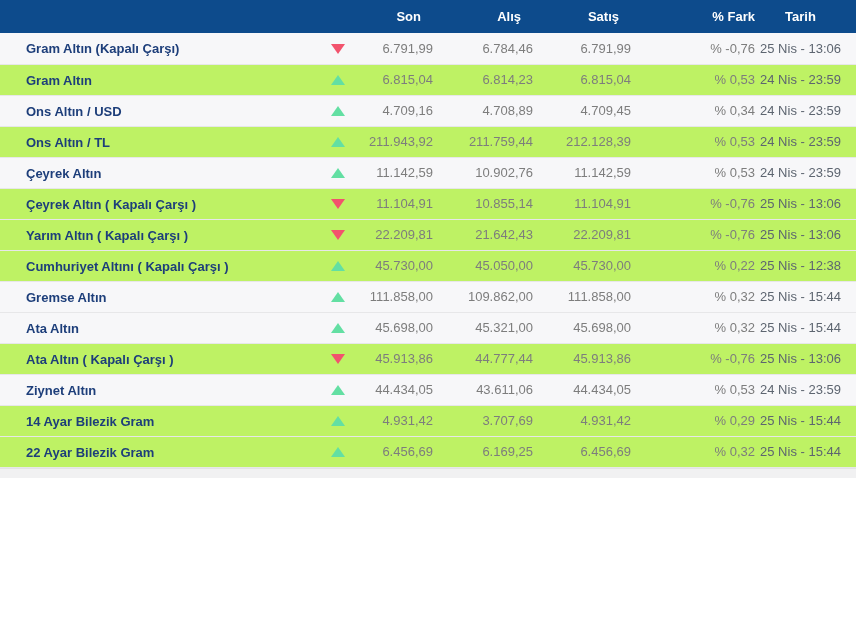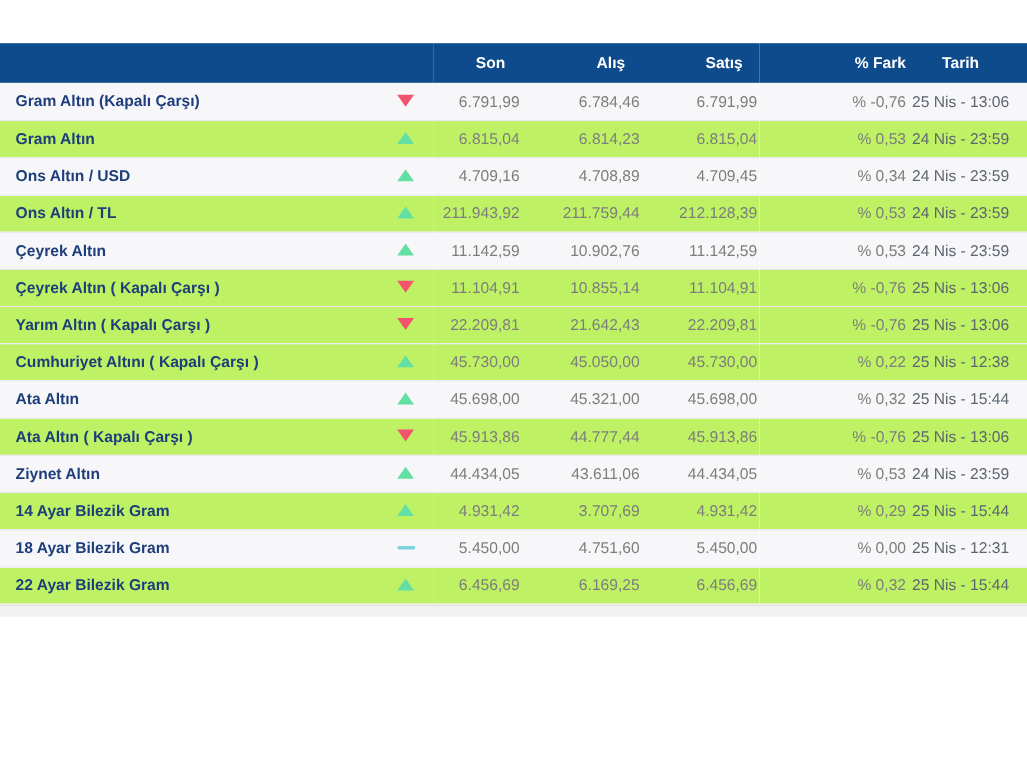--- a/index.html
+++ b/index.html
@@ -1,21 +1,21 @@
 <!DOCTYPE html>
 <html style="--header-bg: #0d4b8c; --name-blue: #1d3e7a; --num-gray: #7d7d7d; --date-gray: #5d6570; --up-green: #63dfa3; --down-red: #f2536d; --flat-cyan: #7fd3de;"><head>
 <meta charset="utf-8">
 <style>
   * { margin: 0; padding: 0; box-sizing: border-box; }
   html, body {
     width: 856px;
     background: #ffffff;
     font-family: "Liberation Sans", sans-serif;
   }
-  .widget { width: 856px; margin-top: 36px; }
+  .widget { width: 856px; }
   table {
     width: 856px;
     border-collapse: collapse;
     table-layout: fixed;
   }
   thead tr {
     background: var(--header-bg, #0d4b8c);
     height: 33px;
   }
   th {
@@ -29,21 +29,21 @@
   th.c-tarih { text-align: center; padding-right: 10px; }
 
   tbody tr {
     height: 31px;
     border-bottom: 1px solid #e7e7e9;
   }
   tbody tr.odd  { background: #f7f7f9; }
   tbody tr.even { background: #bef264; }
 
   td { white-space: nowrap; overflow: hidden; }
-  td.c-name { padding-left: 13px; text-align: left; }
+  td.c-name { padding-left: 26px; text-align: left; }
   .name {
     color: var(--name-blue, #1d3e7a);
     font-weight: bold;
     font-size: 13px;
     cursor: pointer;
   }
   td.c-arrow { text-align: center; vertical-align: middle; }
   .num {
     text-align: right;
     font-size: 13px;
@@ -207,20 +207,33 @@
       <span class="arrow up"></span>
     </td>
     <td class="c-son num">45.730,00</td>
     <td class="c-alis num">45.050,00</td>
     <td class="c-satis num">45.730,00</td>
     <td class="c-fark num">% 0,22</td>
     <td class="c-tarih date">25 Nis - 12:38</td>
   </tr>
         <tr class="row odd">
     <td class="c-name">
+      <span class="name">Gremse Altın</span>
+    </td>
+    <td class="c-arrow">
+      <span class="arrow up"></span>
+    </td>
+    <td class="c-son num">111.858,00</td>
+    <td class="c-alis num">109.862,00</td>
+    <td class="c-satis num">111.858,00</td>
+    <td class="c-fark num">% 0,32</td>
+    <td class="c-tarih date">25 Nis - 15:44</td>
+  </tr>
+        <tr class="row odd">
+    <td class="c-name">
       <span class="name">Ata Altın</span>
     </td>
     <td class="c-arrow">
       <span class="arrow up"></span>
     </td>
     <td class="c-son num">45.698,00</td>
     <td class="c-alis num">45.321,00</td>
     <td class="c-satis num">45.698,00</td>
     <td class="c-fark num">% 0,32</td>
     <td class="c-tarih date">25 Nis - 15:44</td>
@@ -257,33 +270,20 @@
     </td>
     <td class="c-arrow">
       <span class="arrow up"></span>
     </td>
     <td class="c-son num">4.931,42</td>
     <td class="c-alis num">3.707,69</td>
     <td class="c-satis num">4.931,42</td>
     <td class="c-fark num">% 0,29</td>
     <td class="c-tarih date">25 Nis - 15:44</td>
   </tr>
-        <tr class="row odd">
-    <td class="c-name">
-      <span class="name">18 Ayar Bilezik Gram</span>
-    </td>
-    <td class="c-arrow">
-      <span class="arrow flat"></span>
-    </td>
-    <td class="c-son num">5.450,00</td>
-    <td class="c-alis num">4.751,60</td>
-    <td class="c-satis num">5.450,00</td>
-    <td class="c-fark num">% 0,00</td>
-    <td class="c-tarih date">25 Nis - 12:31</td>
-  </tr>
         <tr class="row even">
     <td class="c-name">
       <span class="name">22 Ayar Bilezik Gram</span>
     </td>
     <td class="c-arrow">
       <span class="arrow up"></span>
     </td>
     <td class="c-son num">6.456,69</td>
     <td class="c-alis num">6.169,25</td>
     <td class="c-satis num">6.456,69</td>

